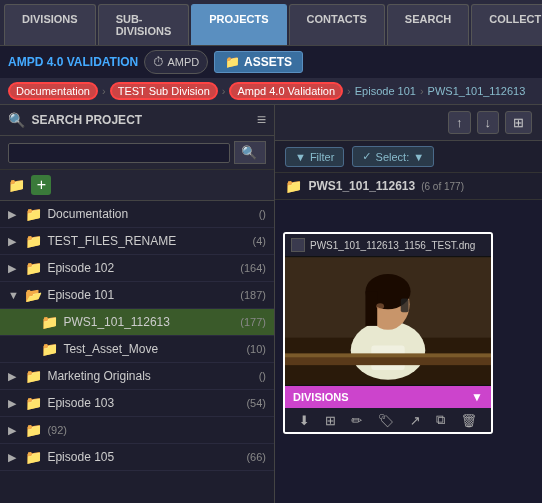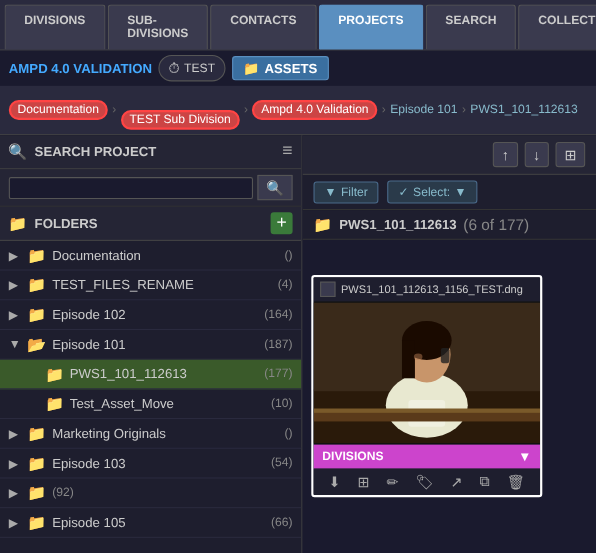--- a/index.html
+++ b/index.html
@@ -282,21 +282,21 @@
     .folder-path-bar {
       display: flex;
       align-items: center;
       padding: 5px 10px;
       background: #1e1e2e;
       border-bottom: 1px solid #333;
       gap: 6px;
     }
     .folder-path-icon { color: #6af; font-size: 14px; }
     .folder-path-text { font-size: 12px; color: #ccc; font-weight: bold; }
-    .folder-path-count { color: #888; font-size: 14px; }
+    .folder-path-count { color: #888; font-size: 10px; }
 
     
     .asset-grid {
       flex: 1;
       padding: 8px;
       overflow-y: auto;
       display: flex;
       flex-wrap: wrap;
       gap: 6px;
       align-content: flex-start;
@@ -374,43 +374,43 @@
       font-size: 13px;
       cursor: pointer;
     }
   </style>
 </head>
 <body>
 
 <div class="top-nav">
   <div class="nav-tab">DIVISIONS</div>
   <div class="nav-tab">SUB-DIVISIONS</div>
+  <div class="nav-tab active">PROJECTS</div>
   <div class="nav-tab">CONTACTS</div>
-  <div class="nav-tab active">PROJECTS</div>
   <div class="nav-tab">SEARCH</div>
   <div class="nav-tab">COLLECTIONS</div>
 
 </div>
 
 <div class="second-bar">
   <span class="project-label">AMPD 4.0 VALIDATION</span>
   <div class="dash-btn">
     <span class="icon">⏱</span>
-    <span>TEST</span>
+    <span>AMPD</span>
   </div>
   <div class="assets-btn">
     <span>📁</span>
     <span>ASSETS</span>
   </div>
 </div>
 
 <div class="breadcrumb">
   <span class="breadcrumb-active" style="color:#fff;background:#c44;padding:1px 6px;border-radius:10px;border:2px solid #f44;">Documentation</span>
   <span class="breadcrumb-sep">›</span>
-  <span class="breadcrumb-item breadcrumb-active" style="color:#fff;background:#c44;padding:1px 6px;border-radius:10px;border:2px solid #f44;margin-top:18px;">TEST Sub Division</span>
+  <span class="breadcrumb-item breadcrumb-active" style="color:#fff;background:#c44;padding:1px 6px;border-radius:10px;border:2px solid #f44;">TEST Sub Division</span>
   <span class="breadcrumb-sep">›</span>
   <span class="breadcrumb-item breadcrumb-active" style="color:#fff;background:#c44;padding:1px 6px;border-radius:10px;border:2px solid #f44;">Ampd 4.0 Validation</span>
   <span class="breadcrumb-sep">›</span>
   <span class="breadcrumb-item">Episode 101</span>
   <span class="breadcrumb-sep">›</span>
   <span class="breadcrumb-item">PWS1_101_112613</span>
 </div>
 
 <div class="main-layout">
 
@@ -422,21 +422,20 @@
       <span class="search-menu-icon">≡</span>
     </div>
 
     <div class="search-input-row">
       <input class="search-input" type="text" style="">
       <button class="search-go-btn">🔍</button>
     </div>
 
     <div class="folders-header">
       <span class="tree-folder-icon">📁</span>
-      <span class="folders-label">FOLDERS</span>
       <button class="add-btn">+</button>
     </div>
 
     <div class="folder-tree">
 
       <div class="tree-item">
         <span class="tree-chevron">▶</span>
         <span class="tree-folder-icon">📁</span>
         <span class="tree-label">Documentation</span>
         <span class="tree-count">()</span>

